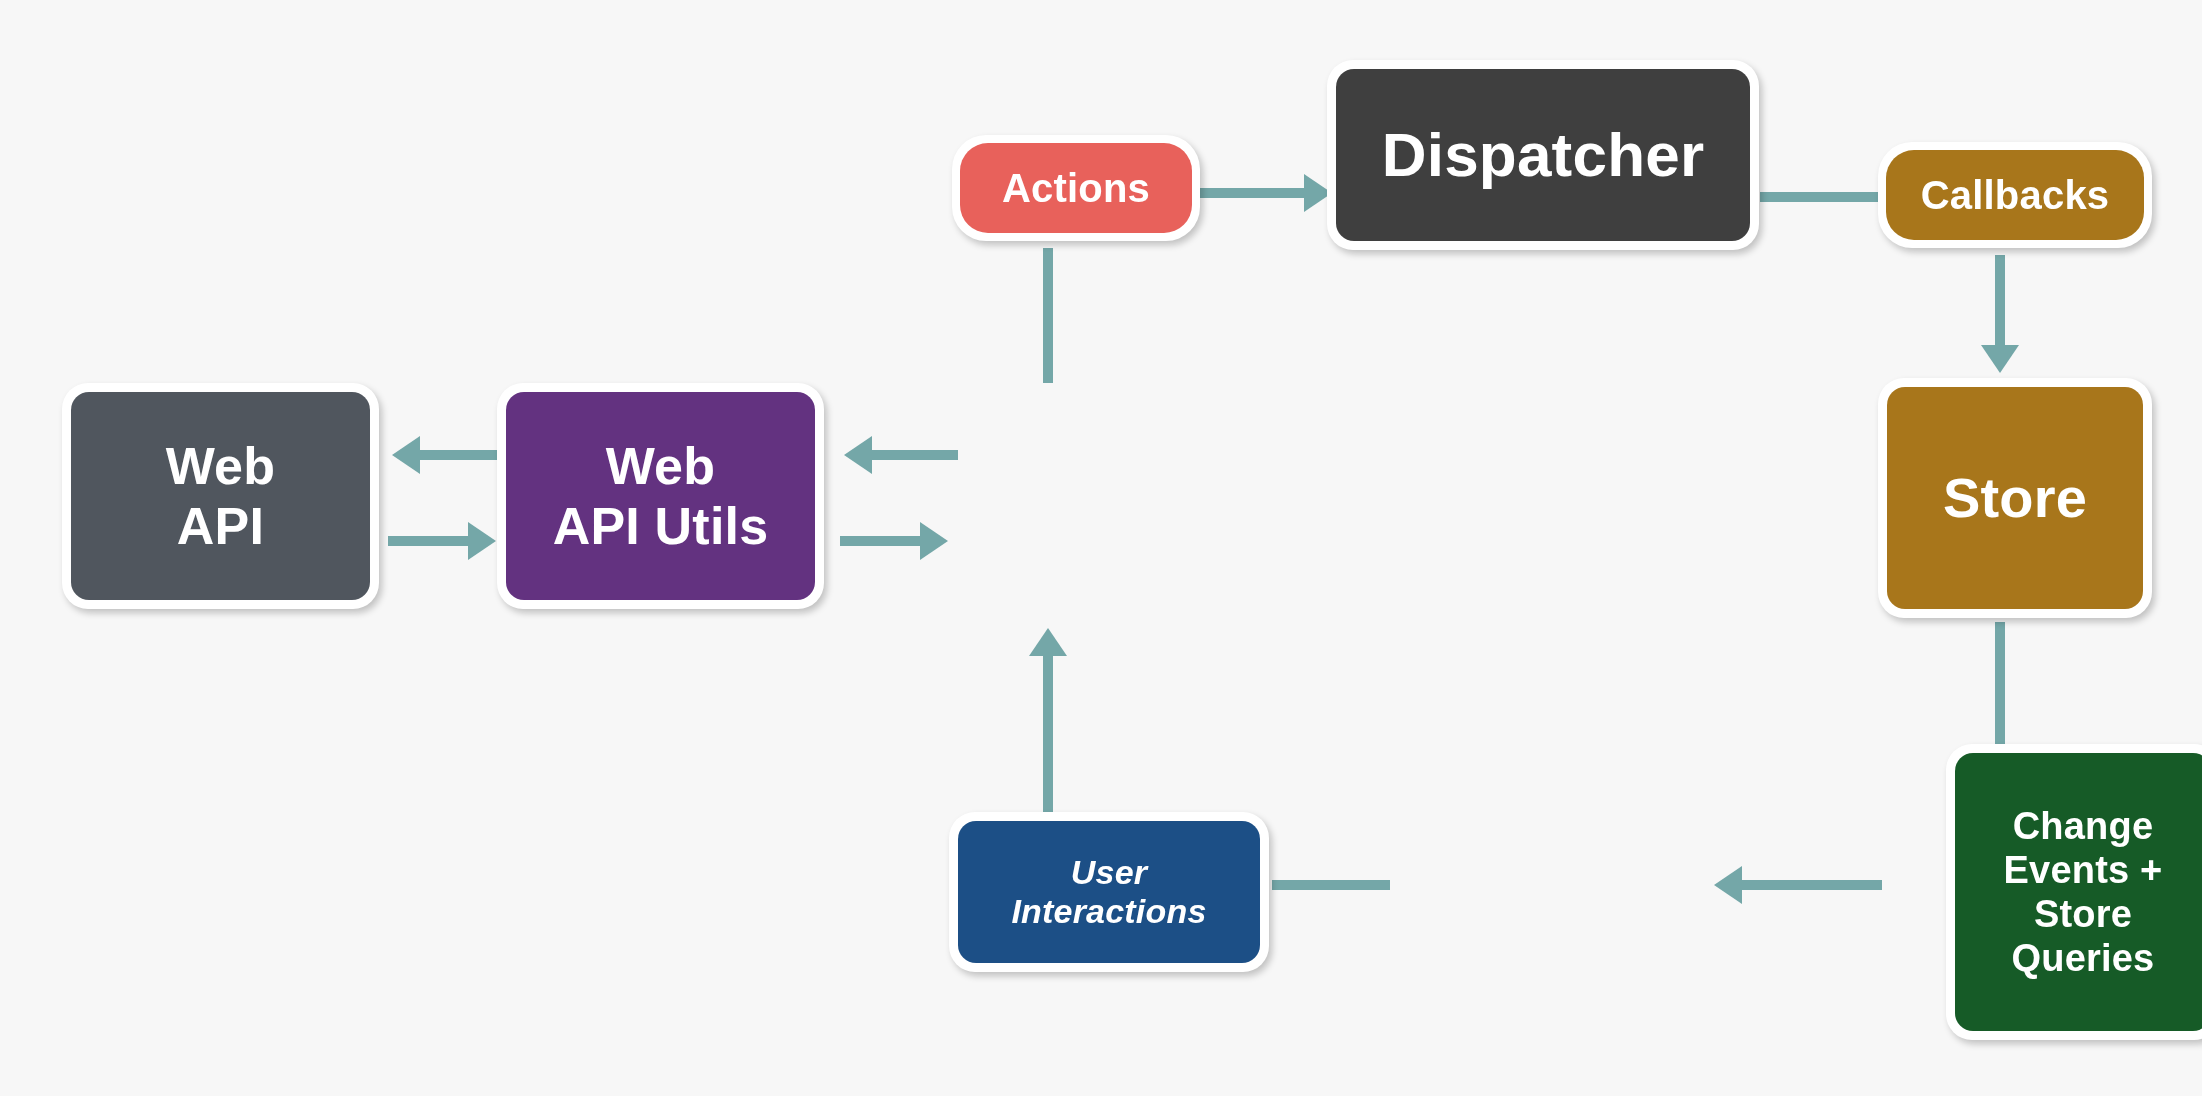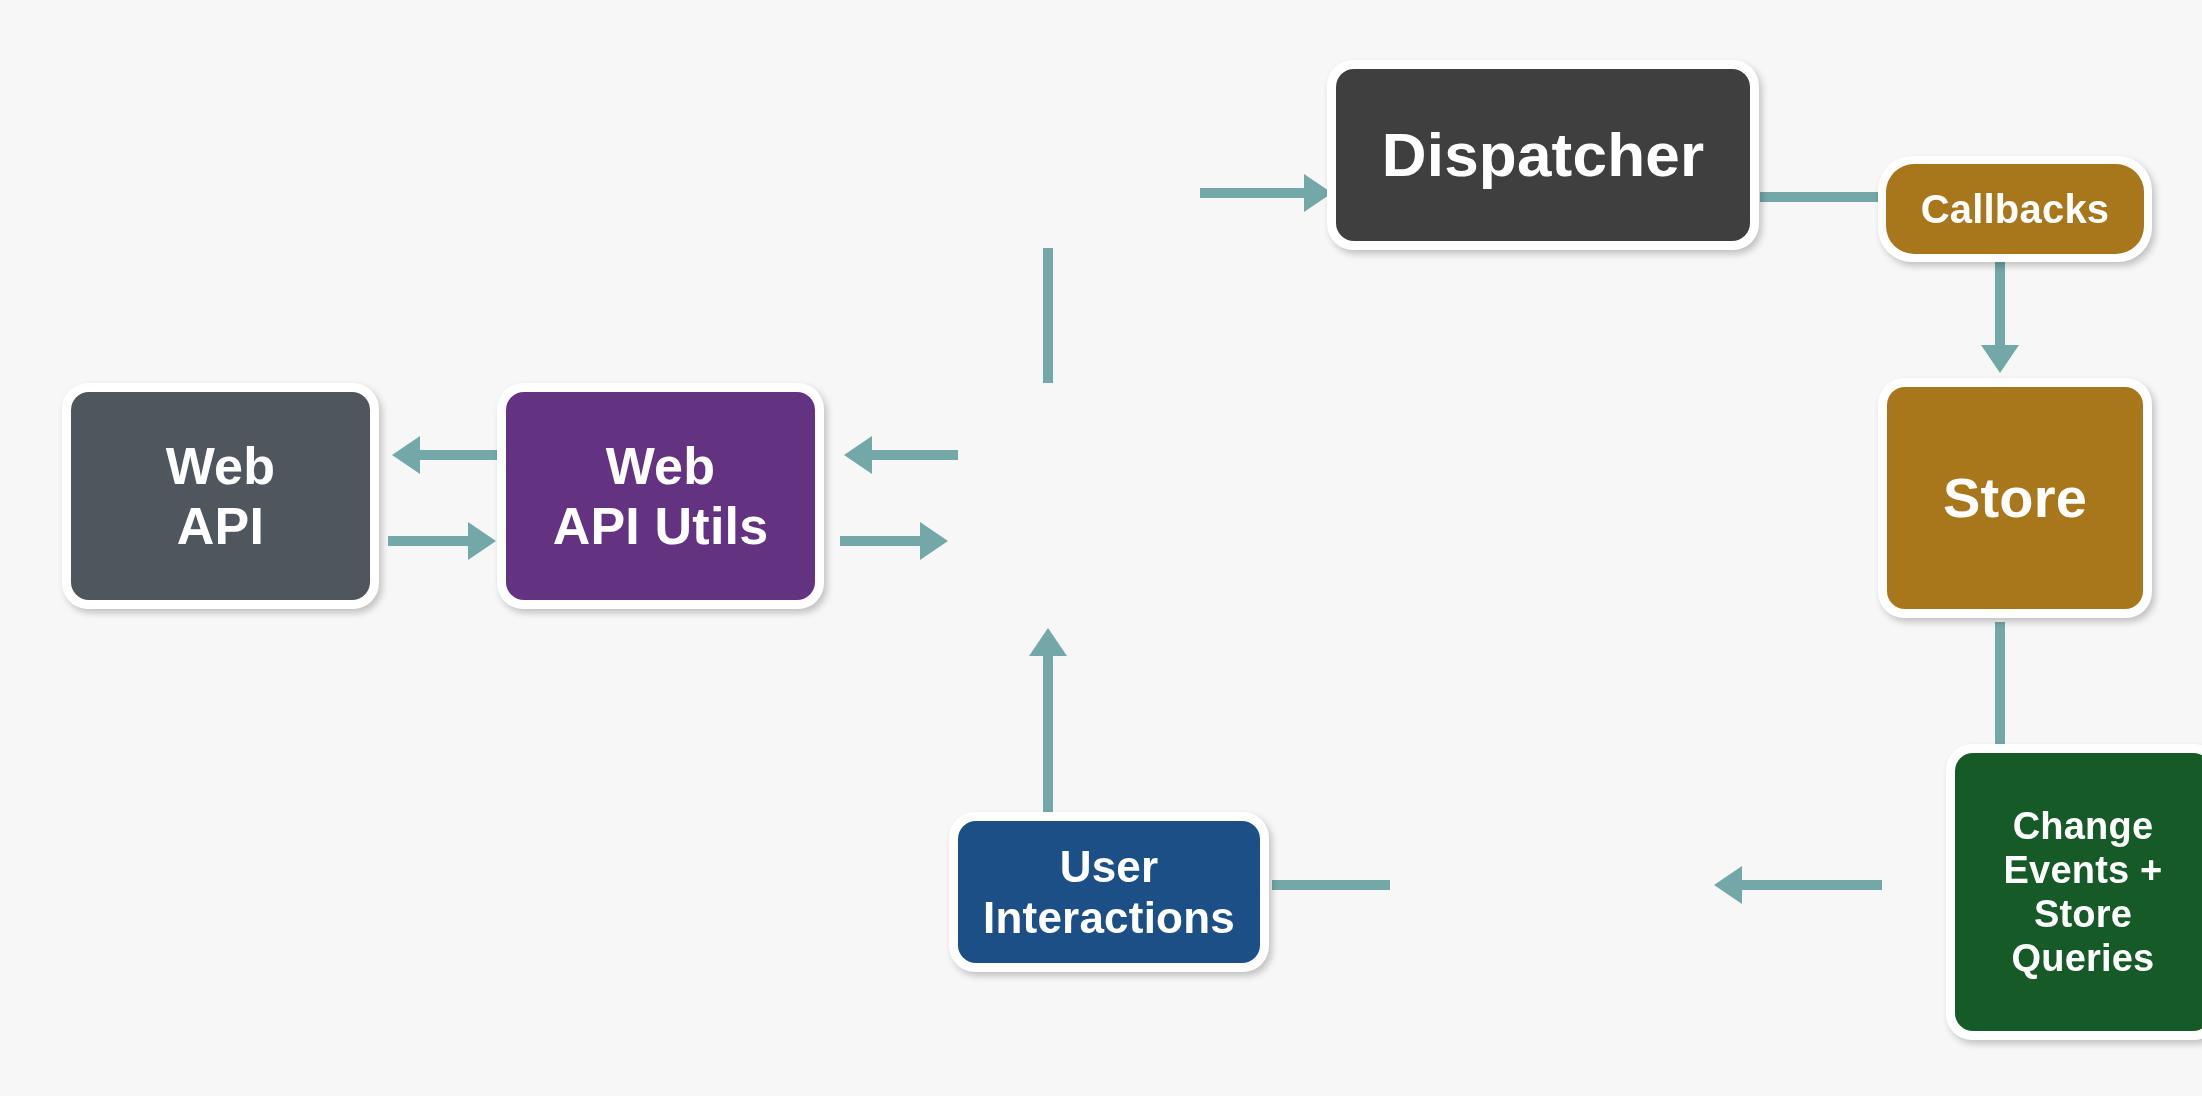--- a/index.html
+++ b/index.html
@@ -115,28 +115,33 @@
 
   <div class="conn h" style="left:420px; top:450px; width:86px;"></div>
   <div class="arrowhead left" style="left:392px; top:436px;"></div>
 
   <div class="conn h" style="left:388px; top:536px; width:88px;"></div>
   <div class="arrowhead right" style="left:468px; top:522px;"></div>
 
   <div class="conn h" style="left:840px; top:536px; width:88px;"></div>
   <div class="arrowhead right" style="left:920px; top:522px;"></div>
 
+  <div class="node pill" style="left:952px; top:135px; width:248px; height:106px;">
+    <div class="fill" style="background:#e8615b;">
+      <span class="label" style="font-size:40px;">Actions</span>
+    </div>
+  </div>
 
   <div class="node" style="left:1327px; top:60px; width:432px; height:190px;">
     <div class="fill" style="background:#3f3f3f;">
       <span class="label" style="font-size:62px;">Dispatcher</span>
     </div>
   </div>
 
-  <div class="node pill" style="left:1878px; top:156px; width:274px; height:106px;">
+  <div class="node pill" style="left:1878px; top:142px; width:274px; height:106px;">
     <div class="fill" style="background:#a8761b;">
       <span class="label" style="font-size:40px;">Callbacks</span>
     </div>
   </div>
 
   <div class="node" style="left:1878px; top:378px; width:274px; height:240px;">
     <div class="fill" style="background:#a8761b;">
       <span class="label" style="font-size:56px;">Store</span>
     </div>
   </div>
@@ -146,21 +151,21 @@
       <span class="label" style="font-size:38px;">Change
 Events +
 Store
 Queries</span>
     </div>
   </div>
 
 
   <div class="node" style="left:949px; top:812px; width:320px; height:160px;">
     <div class="fill" style="background:#1c4f86;">
-      <span class="label" style="font-size:44px;">User
+      <span class="label" style="font-size:34px;font-style:italic;">User
 Interactions</span>
     </div>
   </div>
 
 
   <div class="node" style="left:497px; top:383px; width:327px; height:226px;">
     <div class="fill" style="background:#633280;">
       <span class="label" style="font-size:52px;">Web
 API Utils</span>
     </div>

